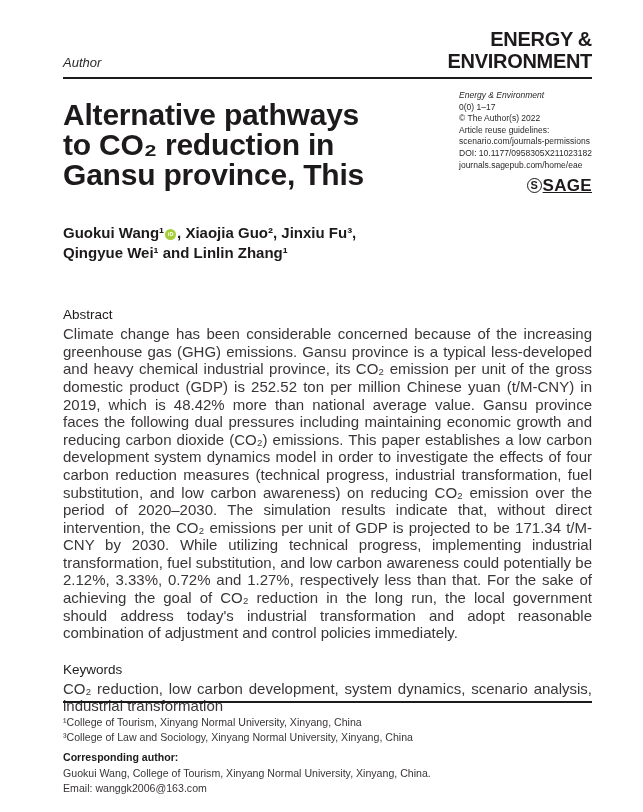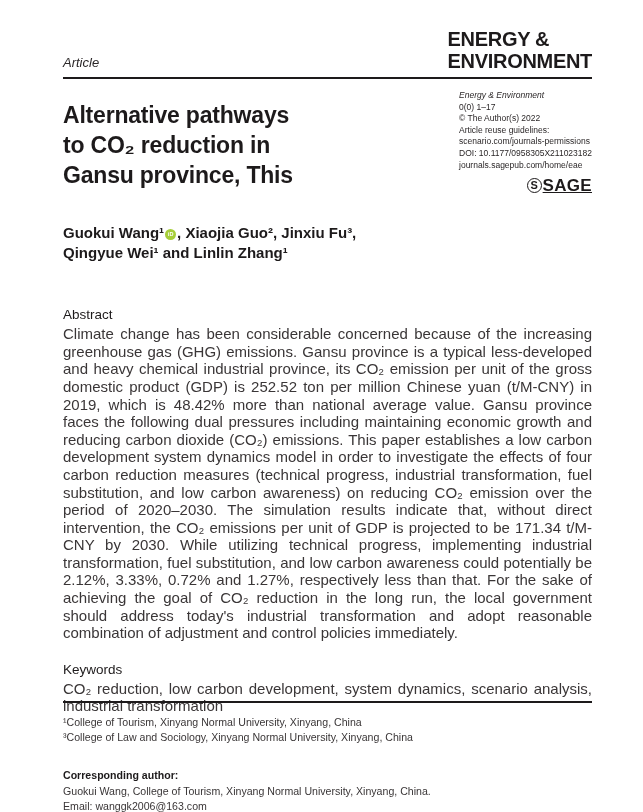--- a/index.html
+++ b/index.html
@@ -11,54 +11,54 @@
     background:#ffffff;
     color:#2b2728;
     margin:0 auto;
     overflow:hidden;
   }
   .content { position:absolute; left:63px; width:529px; top:0; }
 
   
   .header-row { display:flex; justify-content:space-between; align-items:flex-end; padding-top:28px; }
   .article-label { font-size:13px; font-style:italic; color:#2b2728; padding-bottom:2px; }
-  .journal-name { text-align:left; font-size:20px; font-weight:700; line-height:22px; letter-spacing:-0.3px; color:#1d1a1b; }
+  .journal-name { text-align:right; font-size:20px; font-weight:700; line-height:22px; letter-spacing:-0.3px; color:#1d1a1b; }
   .header-rule { border:none; border-top:2.5px solid #1d1a1b; margin-top:5px; }
 
   
   .title-meta { display:flex; justify-content:space-between; margin-top:11px; }
-  .paper-title { font-size:23px; font-weight:700; line-height:30px; letter-spacing:-0.2px; color:#1d1a1b; padding-top:10px; width:310px; }
+  .paper-title { font-size:30px; font-weight:700; line-height:30px; letter-spacing:-0.2px; color:#1d1a1b; padding-top:10px; width:310px; }
   .meta-block { text-align:left; font-size:8.5px; line-height:11.6px; color:#2b2728; }
   .meta-journal { font-style:italic; }
   .sage-logo { margin-top:7px; display:flex; justify-content:flex-end; align-items:center; gap:1px; }
   .sage-mark { display:inline-flex; width:15px; height:15px; border:1.8px solid #1d1a1b; border-radius:50%; align-items:center; justify-content:center; font-size:11px; font-weight:700; color:#1d1a1b; }
   .sage-text { font-size:17px; font-weight:600; letter-spacing:0.3px; color:#1d1a1b;text-decoration:underline; }
 
   
   .authors { margin-top:30px; font-size:15px; font-weight:700; line-height:19.5px; color:#1d1a1b; }
   .orcid-icon { display:inline-flex; width:11px; height:11px; border-radius:50%; background:#a6ce39; color:#ffffff; font-size:5.5px; font-weight:700; align-items:center; justify-content:center; vertical-align:2px; margin:0 1px; }
 
   
   .abstract { margin-top:45px; }
   .section-heading { font-size:13.5px; font-weight:400; color:#1d1a1b; }
   .body-text { margin-top:3px; font-size:15px; line-height:17.6px; text-align:justify; color:#3a3637; }
   .keywords { margin-top:20px; }
 
   
   .footnotes { position:absolute; left:63px; width:529px; top:701px; border-top:2.5px solid #1d1a1b; padding-top:12px; font-size:10.6px; line-height:15.2px; color:#3a3637; }
-  .corr-heading { font-weight:700; color:#1d1a1b; margin-top:23px; }
+  .corr-heading { font-weight:700; color:#1d1a1b; margin-top:5px; }
 </style>
 </head>
 <body>
 
 <div class="page">
   <div class="content">
 
     <div class="header-row">
-      <span class="article-label">Article</span>
+      <span class="article-label">Author</span>
       <span class="journal-name">
         <span>ENERGY &amp;</span><br>
         <span>ENVIRONMENT</span>
       </span>
     </div>
     <hr class="header-rule">
 
     <div class="title-meta">
       <h1 class="paper-title">
         <span>Alternative pathways</span><br>

